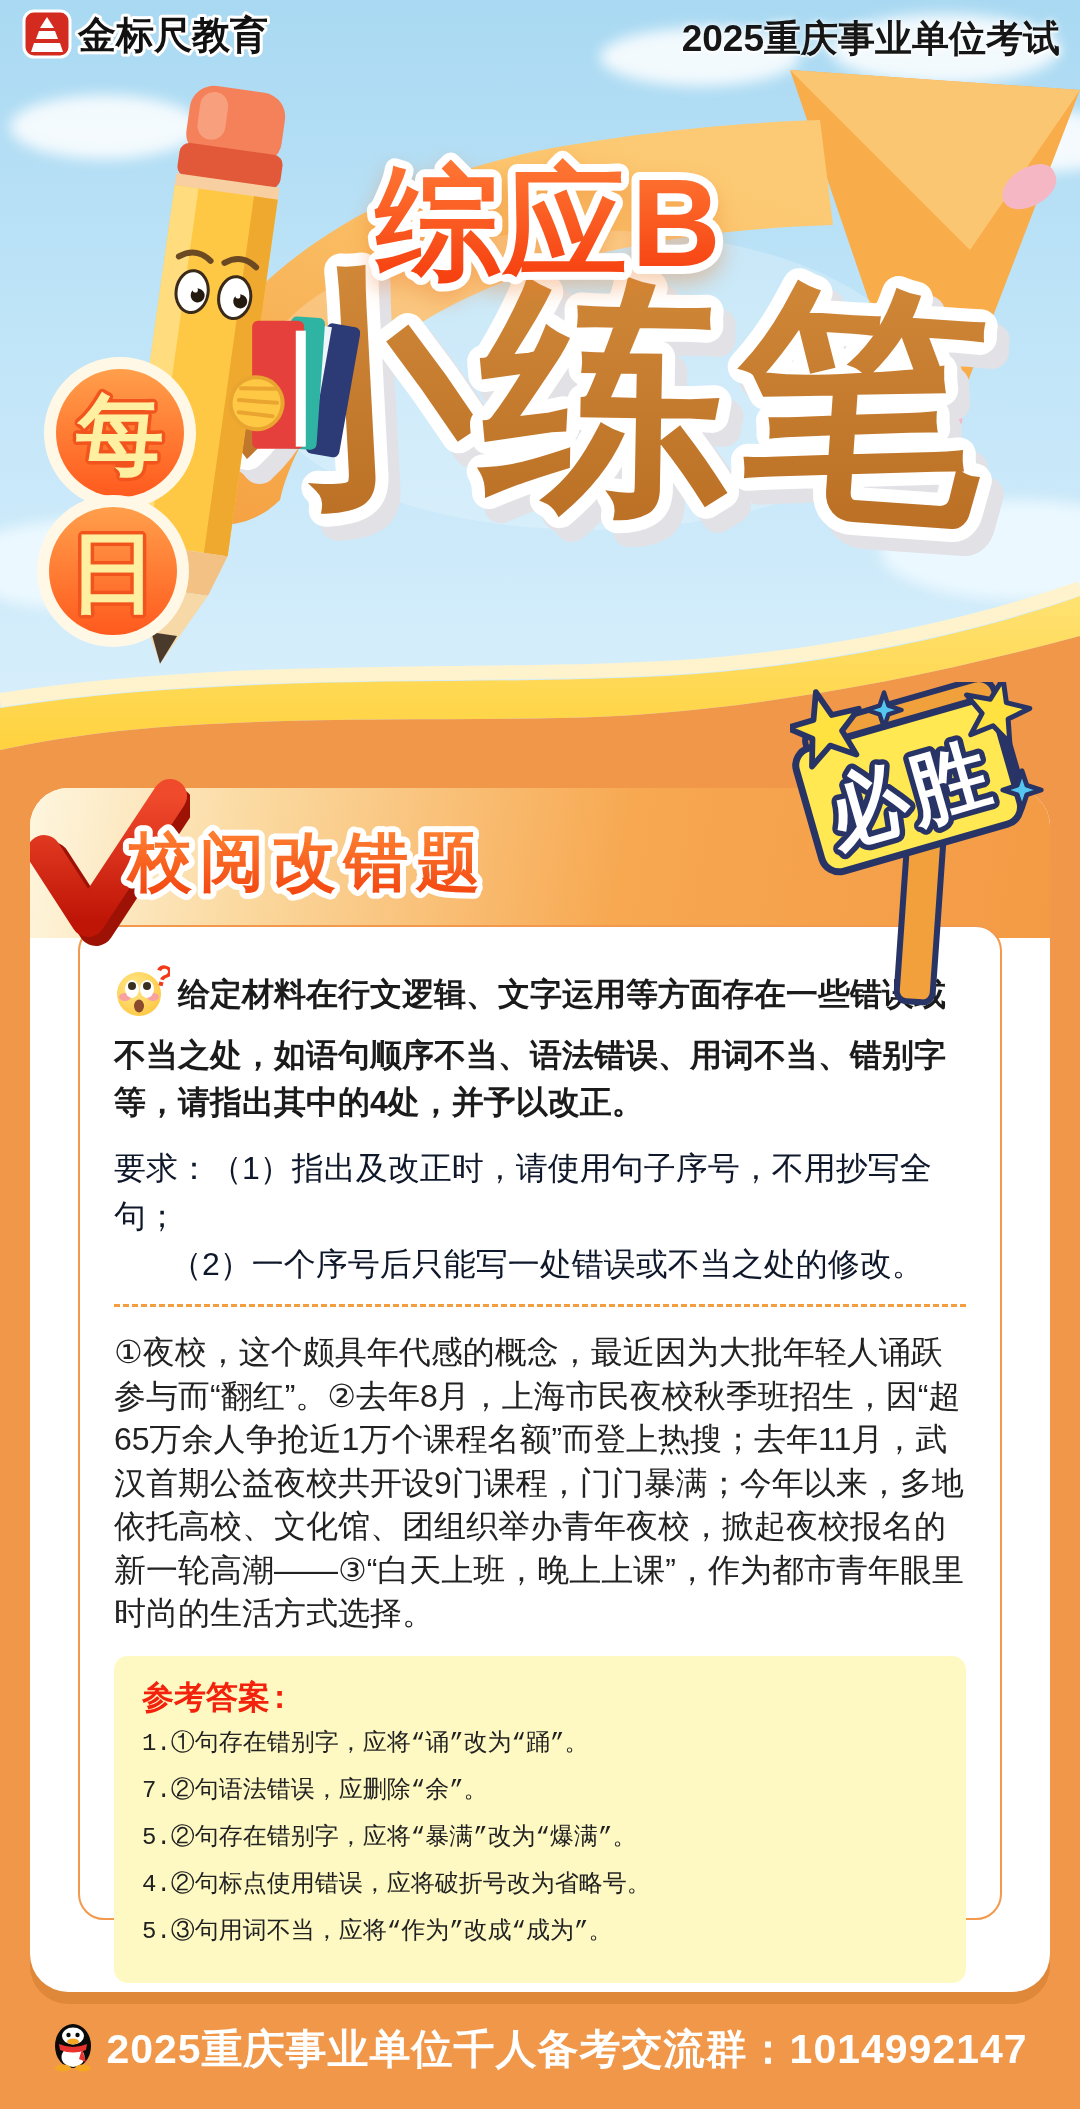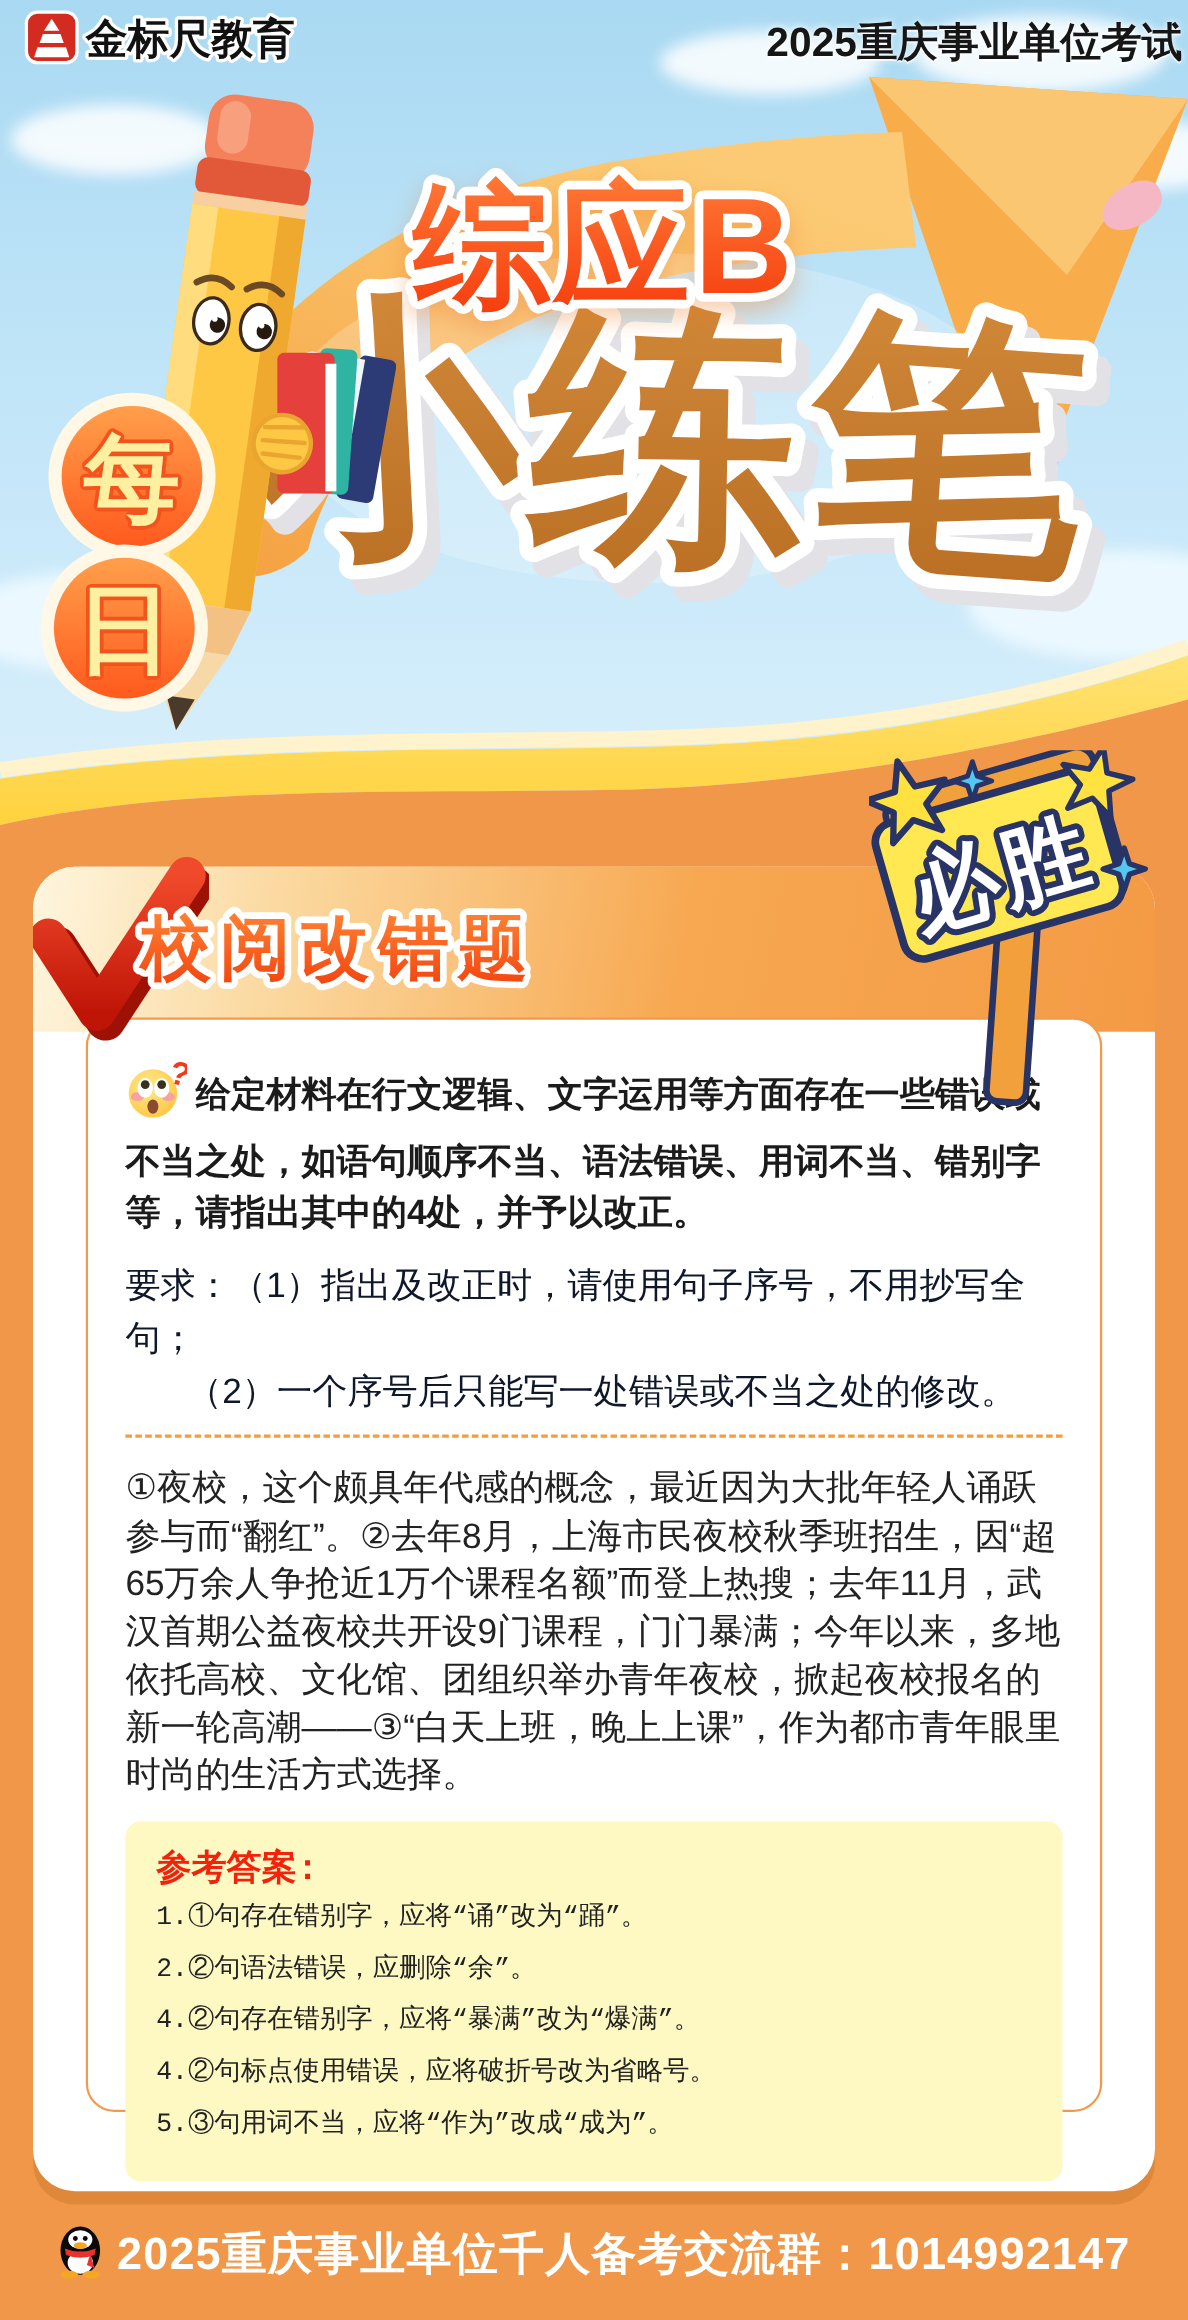--- a/index.html
+++ b/index.html
@@ -3,21 +3,21 @@
 <meta charset="utf-8">
 <style>
   html,body{margin:0;padding:0;}
   body{font-family:"Liberation Sans","DejaVu Sans",sans-serif;}
   #poster{position:relative;width:1080px;height:2109px;overflow:hidden;background:#F09749;padding-left:16px;}
   
   .sky{position:absolute;left:0;top:0;width:1080px;height:800px;
        background:linear-gradient(180deg,#A9D9F2 0%,#BFE4F8 40%,#DDF1FC 100%);}
   .cloud{position:absolute;background:rgba(255,255,255,.85);border-radius:50%;filter:blur(7px);}
   
-  .hdr-right{position:absolute;right:21px;top:14px;font-size:37px;font-weight:700;color:#161616;
+  .hdr-right{position:absolute;right:36px;top:14px;font-size:37px;font-weight:700;color:#161616;
        text-shadow:0 0 7px rgba(255,255,255,.95),0 2px 0 rgba(255,255,255,.65);z-index:9;}
   .brand{position:absolute;left:22px;top:8px;z-index:9;}
   
   .abs{position:absolute;}
   .petal{position:absolute;background:#F6B7C4;border-radius:60% 40% 55% 45%;}
   
   .panel{position:absolute;left:30px;top:788px;width:1020px;height:1204px;background:#ffffff;
         border-radius:38px;box-shadow:0 12px 0 rgba(186,105,26,.32);z-index:5;}
   .panel-band{position:absolute;left:0;top:0;width:100%;height:150px;border-radius:38px 38px 0 0;
         background:linear-gradient(100deg,#FEF6DF 0%,#FBD9A0 22%,#F7A851 58%,#F49A45 100%);}
@@ -189,22 +189,22 @@
         <div class="req-line2">（2）一个序号后只能写一处错误或不当之处的修改。</div>
       </div>
 
       <hr class="dashed-sep">
 
       <div class="passage">①夜校，这个颇具年代感的概念，最近因为大批年轻人诵跃参与而“翻红”。②去年8月，上海市民夜校秋季班招生，因“超65万余人争抢近1万个课程名额”而登上热搜；去年11月，武汉首期公益夜校共开设9门课程，门门暴满；今年以来，多地依托高校、文化馆、团组织举办青年夜校，掀起夜校报名的新一轮高潮——③“白天上班，晚上上课”，作为都市青年眼里时尚的生活方式选择。</div>
 
       <div class="ans-panel">
         <div class="ans-label">参考答案:</div>
         <div class="ans-item">1.①句存在错别字，应将“诵”改为“踊”。</div>
-        <div class="ans-item">2.②句语法错误，应删除“余”。</div>
-        <div class="ans-item">4.②句存在错别字，应将“暴满”改为“爆满”。</div>
+        <div class="ans-item">7.②句语法错误，应删除“余”。</div>
+        <div class="ans-item">5.②句存在错别字，应将“暴满”改为“爆满”。</div>
         <div class="ans-item">4.②句标点使用错误，应将破折号改为省略号。</div>
         <div class="ans-item">5.③句用词不当，应将“作为”改成“成为”。</div>
       </div>
     </div>
   </div>
 
   <svg class="abs" style="left:30px;top:778px;z-index:15;" width="160" height="180" viewBox="0 0 160 180">
     <defs>
       <linearGradient id="gCk" x1="0" y1="0" x2="0" y2="1">
         <stop offset="0" stop-color="#F04A2C"></stop>

